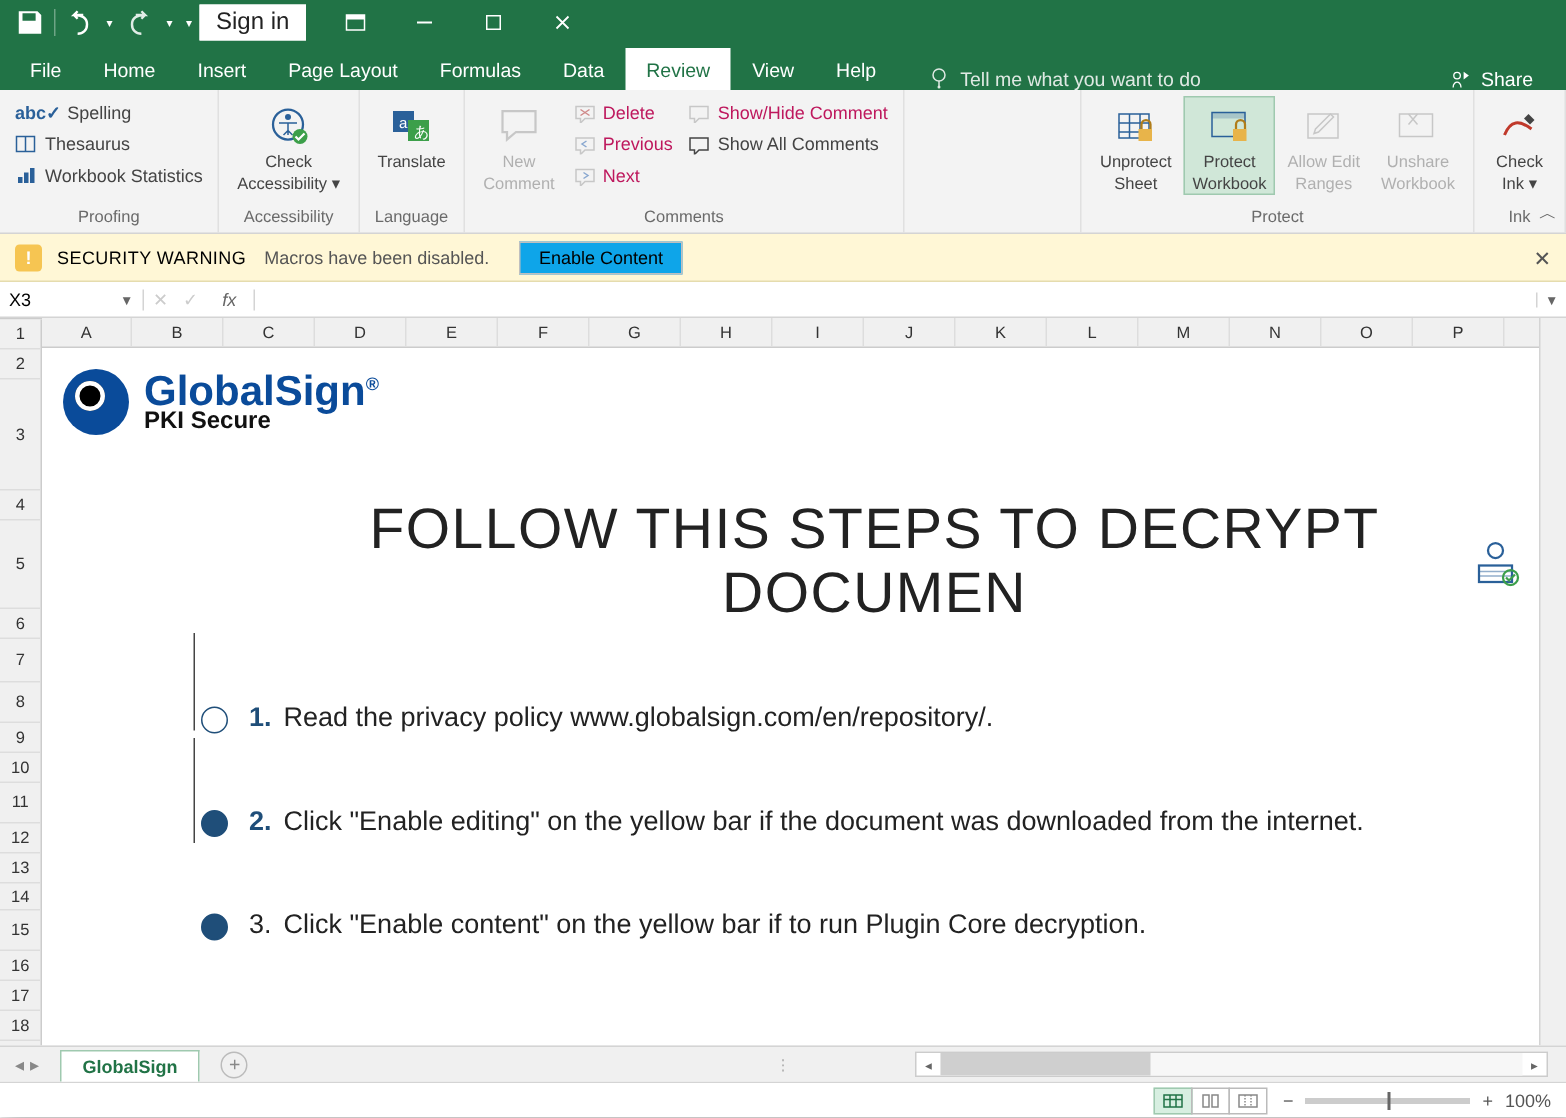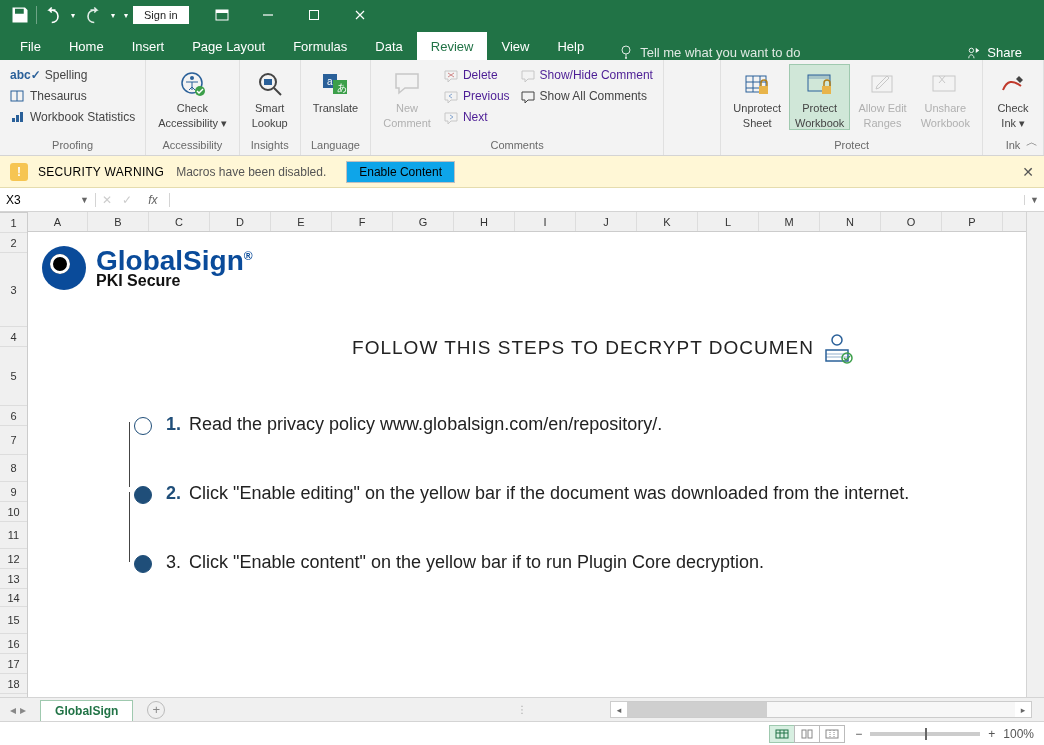--- a/index.html
+++ b/index.html
@@ -7,37 +7,37 @@
   .window { width: 1044px; height: 745px; background: #fff; box-shadow: 4px 4px 12px rgba(0,0,0,0.45), 0 0 2px rgba(0,0,0,0.3); position: relative; overflow: hidden; display:flex; flex-direction:column; }
 
   
   .titlebar { height: 30px; background: #217346; display:flex; align-items:center; color:#fff; font-size:12px; }
   .titlebar .qat { display:flex; align-items:center; gap:0; padding-left:6px; }
   .qat .qbtn { width:28px; height:28px; display:flex; align-items:center; justify-content:center; color:#fff; }
   .qat .sep { width:1px; height:18px; background: rgba(255,255,255,0.35); margin:0 2px; }
   .titlebar .title { flex:1; text-align:center; white-space:nowrap; overflow:hidden; }
   .win-controls { display:flex; align-items:center; gap:0; }
   .win-controls .wbtn { width:46px; height:30px; display:flex; align-items:center; justify-content:center; color:#fff; }
-  .signin { background:#fff; color:#222; font-size:11px; padding:2px 10px; margin-right:10px; border:1px solid #fff; }
+  .signin { background:#fff; color:#222; font-size:16px; padding:2px 10px; margin-right:10px; border:1px solid #fff; }
 
   
   .ribbon-tabs { height:30px; background:#217346; display:flex; align-items:flex-end; padding:0 6px; gap:0; color:#fff; }
   .ribbon-tabs .tab { padding:7px 14px 6px; font-size:13px; cursor:pointer; }
   .ribbon-tabs .tab.active { background:#fff; color:#217346; }
   .ribbon-tabs .tellme { display:flex; align-items:center; gap:6px; margin-left:20px; font-size:13px; color:#dfe9e3; }
   .ribbon-tabs .share { margin-left:auto; display:flex; align-items:center; gap:6px; padding-right:16px; font-size:13px; }
 
   
   .ribbon { height:96px; background:#f3f3f3; border-bottom:1px solid #d4d4d4; display:flex; align-items:stretch; position:relative; }
   .group { display:flex; flex-direction:column; align-items:center; padding:4px 6px 2px; border-right:1px solid #e0e0e0; }
   .group:last-child { border-right:none; }
   .group .controls { flex:1; display:flex; align-items:flex-start; gap:2px; }
   .group .label { font-size:11px; color:#6a6a6a; padding-bottom:2px; }
   .smallbtn { display:flex; align-items:center; font-size:12px; color:#444; padding:2px 4px; gap:4px; white-space:nowrap; }
-  .smallbtn.disabled { color:#4c1d95; }
+  .smallbtn.disabled { color:#be185d; }
   .bigbtn { display:flex; flex-direction:column; align-items:center; justify-content:flex-start; font-size:11px; color:#444; padding:4px 6px 0; text-align:center; line-height:1.15; gap:2px; min-width:48px; }
   .bigbtn.disabled { color:#b0b0b0; }
   .bigbtn.active { background:#d0e7d8; border:1px solid #9fc9af; padding:3px 5px 0; }
   .ico { width:20px; height:20px; display:inline-flex; align-items:center; justify-content:center; }
   .ico-lg { width:32px; height:32px; }
   .collapse { position:absolute; right:6px; bottom:4px; font-size:12px; color:#666; }
 
   
   .secbar { height:32px; background:#fff7d6; border-bottom:1px solid #e5dcae; display:flex; align-items:center; font-size:12px; padding:0 10px; position:relative; }
   .secbar .warn { width:18px; height:18px; border-radius:3px; background:#f6c552; display:flex; align-items:center; justify-content:center; color:#fff; font-weight:bold; margin-right:10px; font-size:12px; }
@@ -66,21 +66,21 @@
   
   
   .content { position:absolute; left:0; top:0; right:0; padding:10px 12px 0 14px; }
   .brand { display:flex; align-items:center; gap:10px; margin-top:4px; }
   .brandeye { width:44px; height:44px; border-radius:50%; background:#0a4b9a; position:relative; }
   .brandeye::after { content:""; position:absolute; width:20px; height:20px; background:#000; border-radius:50%; left:8px; top:8px; box-shadow: 0 0 0 3px #fff inset; }
   .brandtxt { font-family: Georgia, serif; line-height:1; }
   .brandtxt .top { font-size:28px; font-weight:bold; color:#0a4b9a; }
   .brandtxt .top sup { font-size:12px; }
   .brandtxt .bot { font-size:16px; font-weight:bold; color:#111; margin-top:-2px; }
-  .bigtitle { font-family: Georgia, "Times New Roman", serif; font-size:19px; letter-spacing:1px; color:#222; text-align:center; margin:42px 0 0 150px; display:flex; align-items:center; justify-content:center; gap:6px; }
+  .bigtitle { font-family: Georgia, "Times New Roman", serif; font-size:38px; letter-spacing:1px; color:#222; text-align:center; margin:42px 0 0 150px; display:flex; align-items:center; justify-content:center; gap:6px; }
   .steps { margin-top:50px; font-size:18px; color:#222; }
   .steprow { display:flex; align-items:flex-start; gap:14px; margin-bottom:48px; }
   .bullet { width:18px; height:18px; border:1.5px solid #1f4e79; border-radius:50%; margin-top:3px; margin-left:92px; flex-shrink:0; }
   .bullet.fill { background:#1f4e79; }
   .stepnum { font-weight:bold; color:#1f4e79; margin-right:8px; }
   .connector { position:absolute; width:1px; background:#444; }
 
   
   .tabstrip { height:24px; background:#f0f0f0; border-top:1px solid #d4d4d4; display:flex; align-items:center; font-size:12px; padding-left:10px; position:relative; }
   .tabstrip .nav { display:flex; gap:4px; color:#888; margin-right:14px; align-items:center; }
@@ -233,36 +233,20 @@
                 <path d="M21 23l2 2 4-4" stroke="#fff" fill="none" stroke-width="1.5"></path>
               </svg>
           </span>
           <span>Check</span>
             <span><span>Accessibility</span> ▾</span>
         </div>
       </div>
       <div class="label">Accessibility</div>
     </div>
 
-    <div class="group">
-      <div class="controls">
-        <div class="bigbtn">
-          <span class="ico-lg">
-            <svg width="32" height="32" viewBox="0 0 32 32">
-                <circle cx="14" cy="14" r="8" fill="none" stroke="#444" stroke-width="2"></circle>
-                <line x1="20" y1="20" x2="27" y2="27" stroke="#444" stroke-width="2"></line>
-                <rect x="10" y="11" width="8" height="6" fill="#2a6099"></rect>
-              </svg>
-          </span>
-          <span>Smart</span>
-            <span>Lookup</span>
-        </div>
-      </div>
-      <div class="label">Insights</div>
-    </div>
 
     <div class="group">
       <div class="controls">
         <div class="bigbtn">
           <span class="ico-lg">
             <svg width="32" height="32" viewBox="0 0 32 32">
                 <rect x="4" y="6" width="14" height="14" fill="#2a6099"></rect>
                 <rect x="14" y="12" width="14" height="14" fill="#3c9f4a"></rect>
                 <text x="8" y="17" fill="#fff" font-size="10">a</text>
                 <text x="18" y="23" fill="#fff" font-size="10">あ</text>

